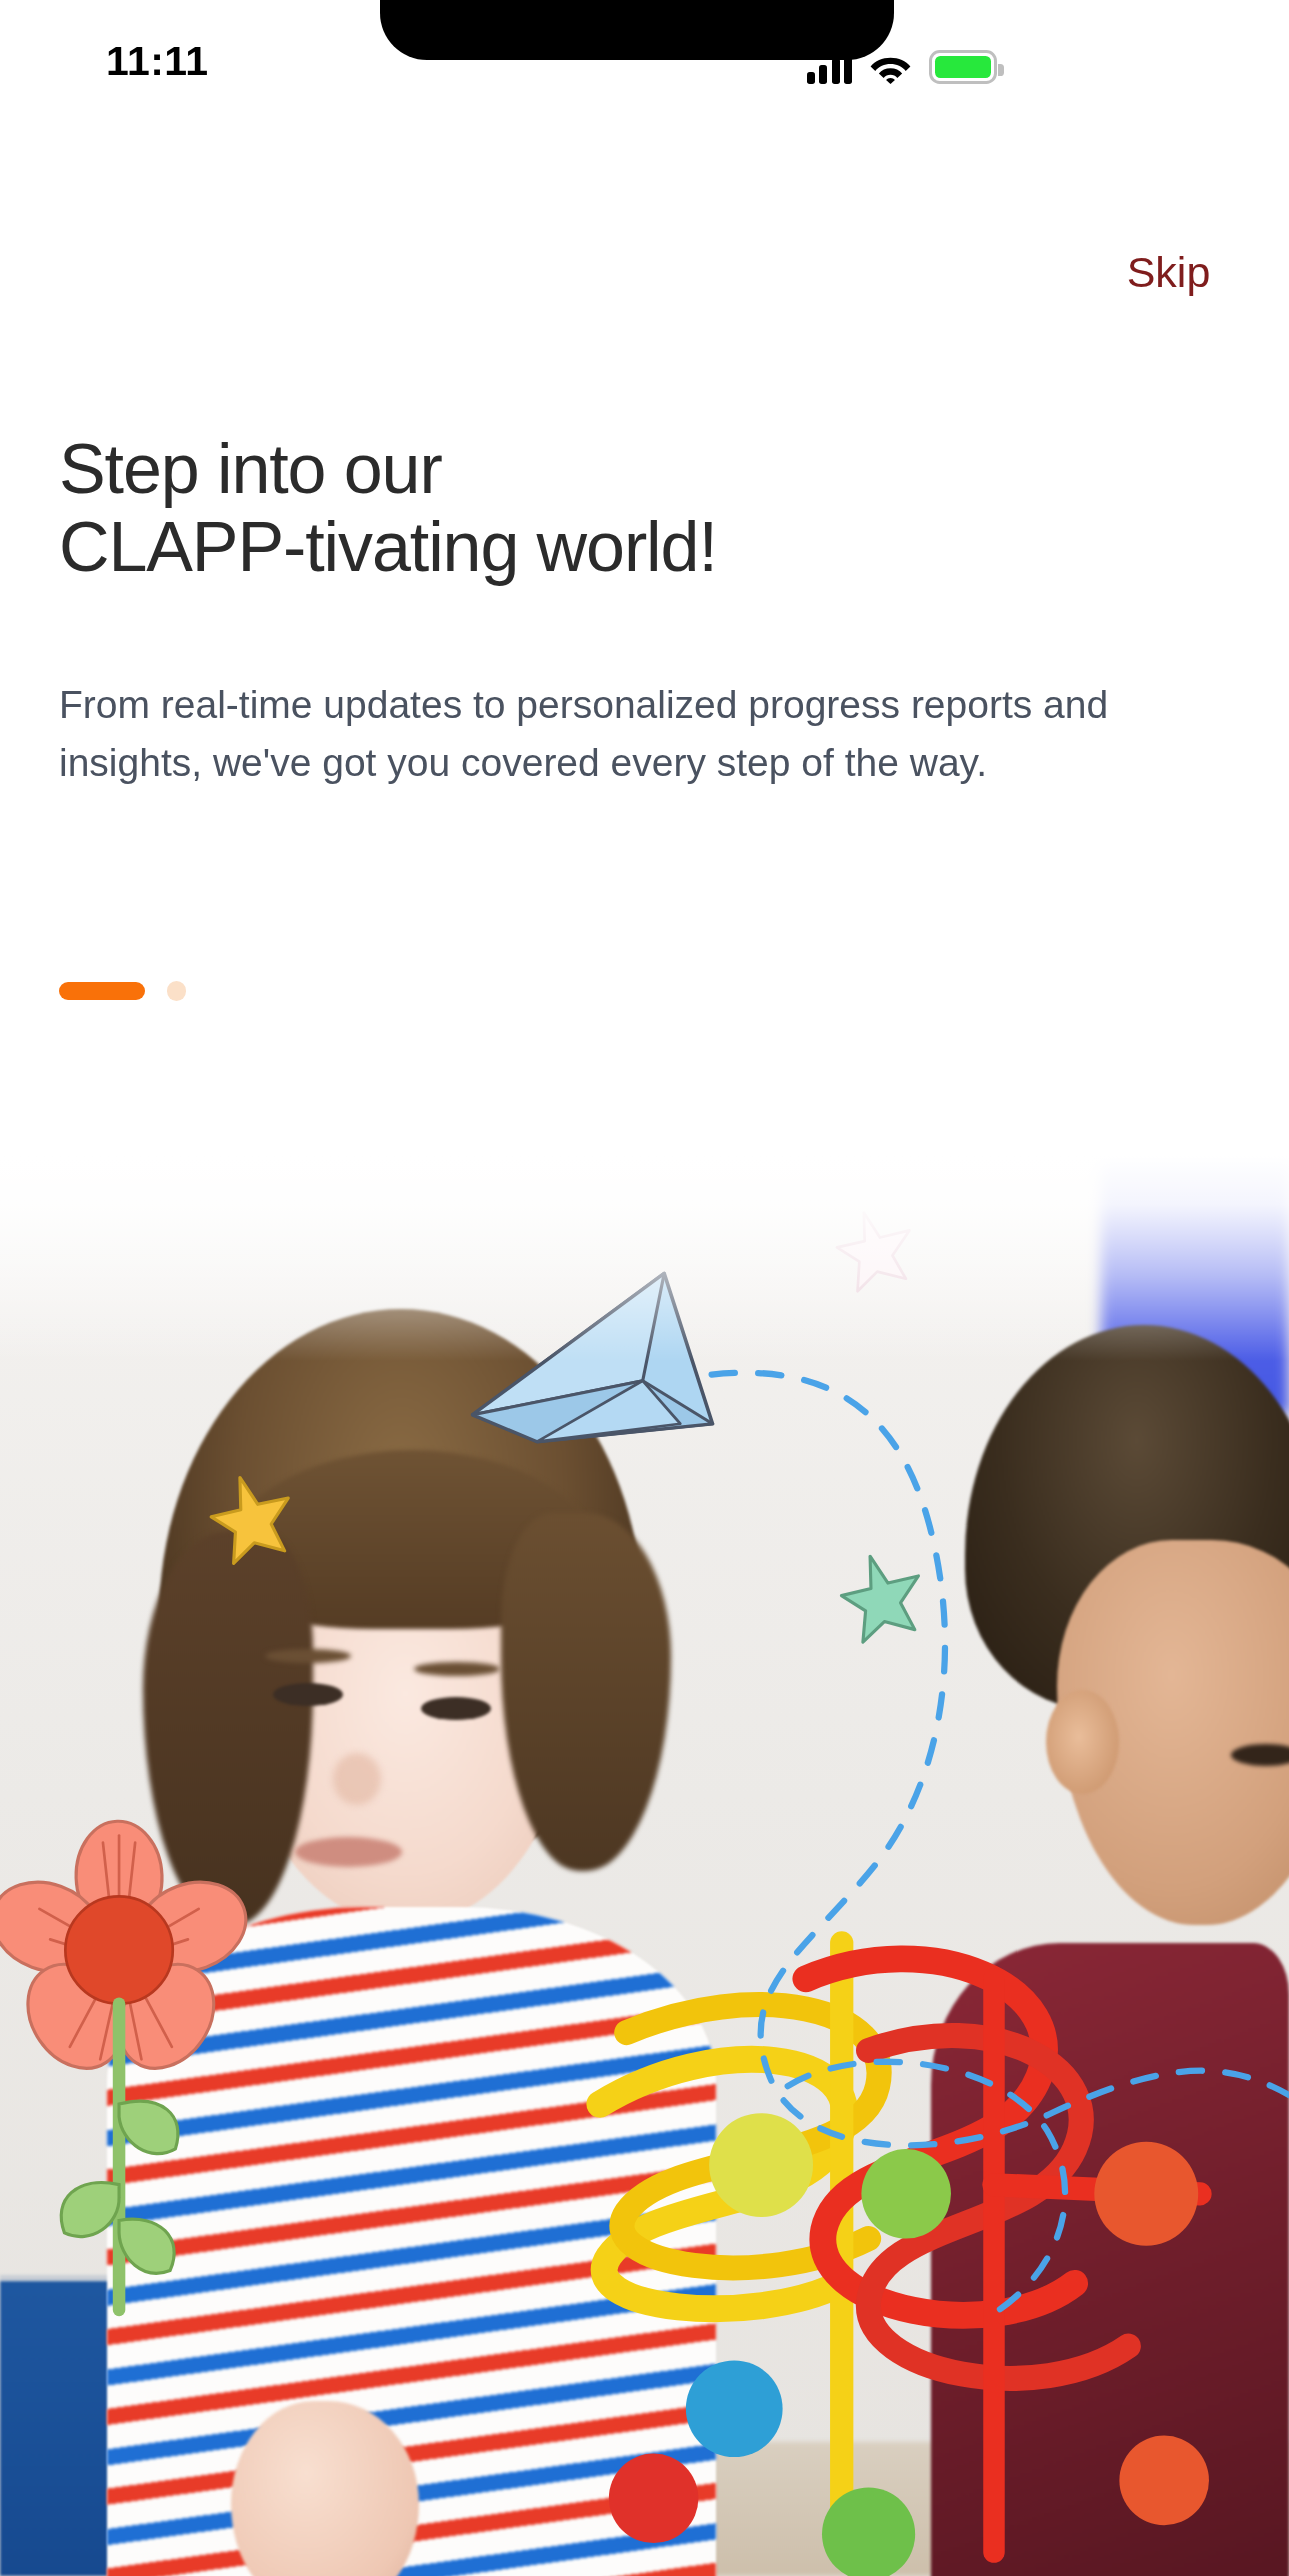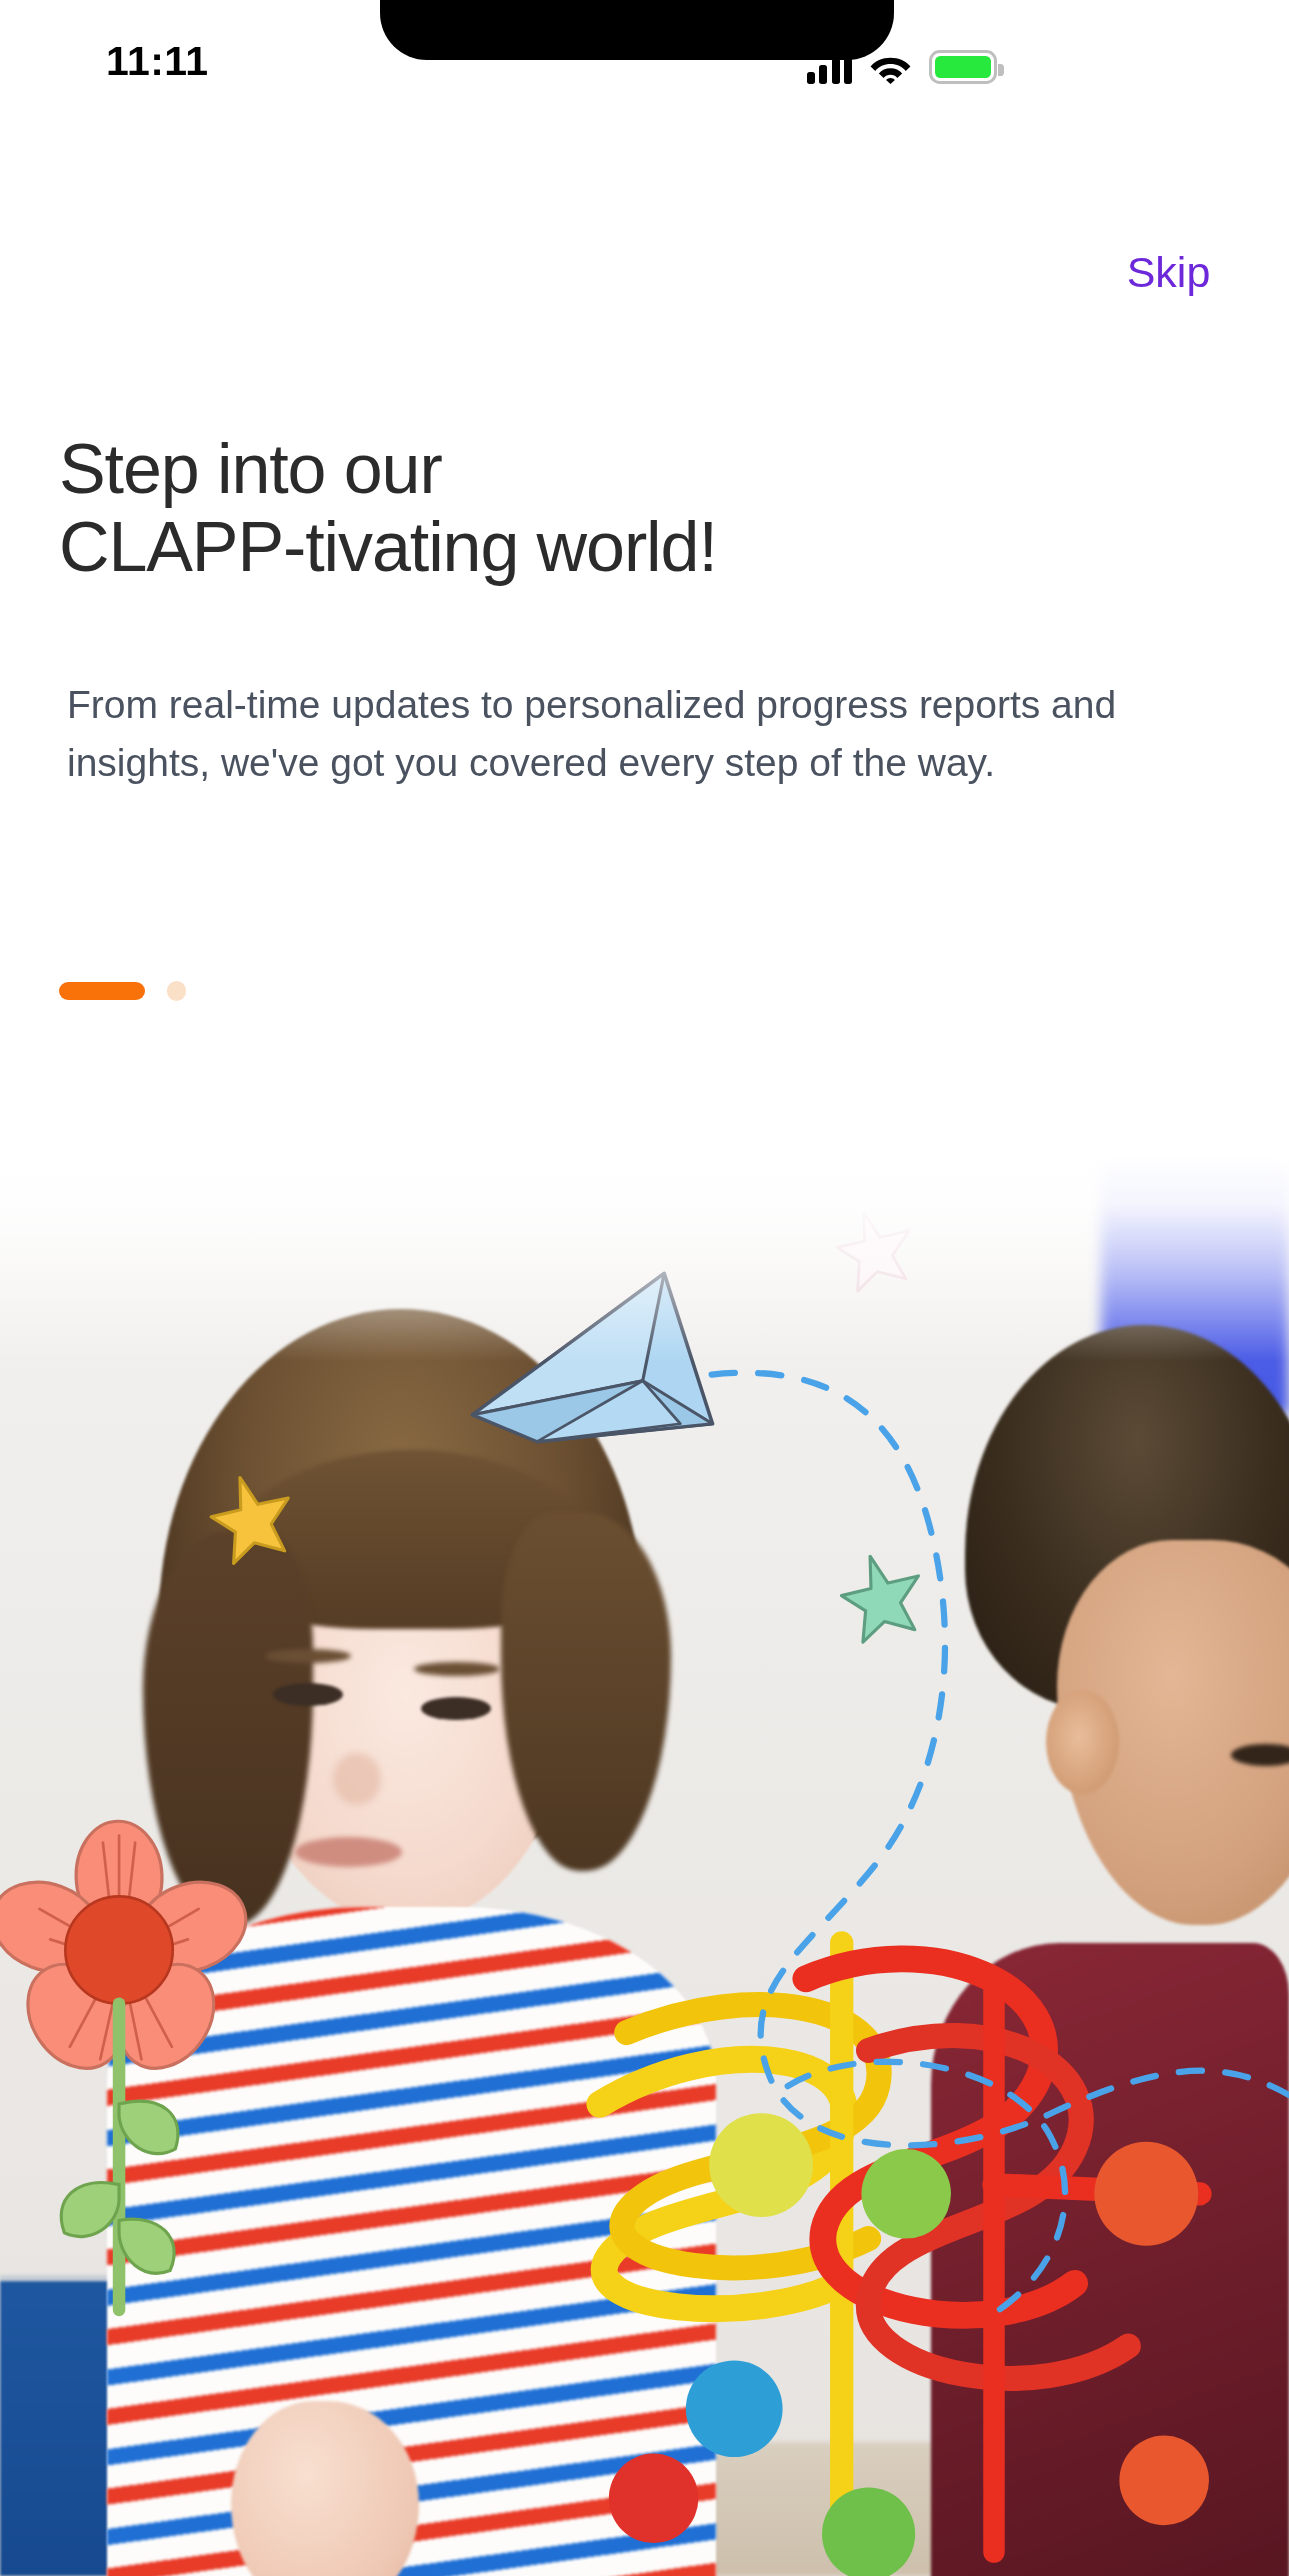--- a/index.html
+++ b/index.html
@@ -43,36 +43,35 @@
   }
   .battery::after{
     content:""; position:absolute; right:-9.8px; top:10.7px;
     width:6.3px; height:12.5px; background:#bfbfbf; border-radius:0 3.6px 3.6px 0;
   }
   .battery span{ display:block; width:100%; height:100%; background:#27e83c; border-radius:5.4px; }
 
   
   .skip{
     position:absolute; right:68px; top:244px;
-    font-size:43px; font-weight:400; color:#6d28d9;
+    font-size:43px; font-weight:400; color:#7f1d1d;
     line-height:1; cursor:pointer; padding:7.2px 10.7px;
   }
 
   
   .headline{
     position:absolute; left:59px; top:430px; width:1057px;
     font-size:70px; font-weight:400; color:#2b2b2b;
     line-height:1.12; letter-spacing:-1.1px;
     white-space:pre-line;
   }
   .body-copy{
     position:absolute; left:59px; top:676px; width:1137px;
     font-size:39px; font-weight:400; color:#4a5260;
     line-height:1.48;
-    margin-left:8px;
   }
 
   
   .pager{
     position:absolute; left:59px; top:981px;
     display:flex; align-items:center; gap:21.5px;
   }
   .dot-active{ width:86px; height:18px; border-radius:9px; background:#f97109; }
   .dot-idle{ width:19.7px; height:19.7px; border-radius:50%; background:#fbe0c8; }
 

